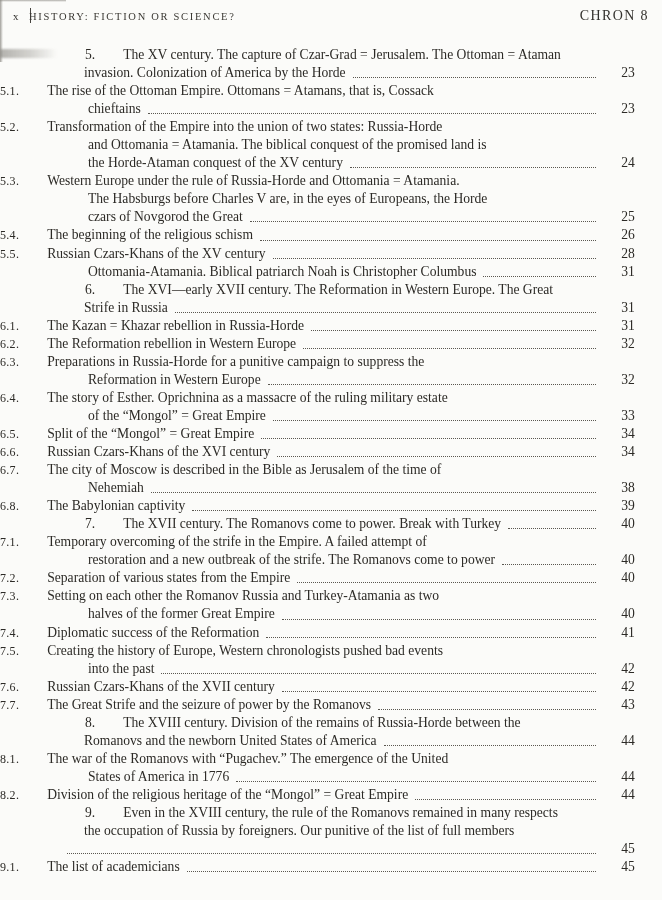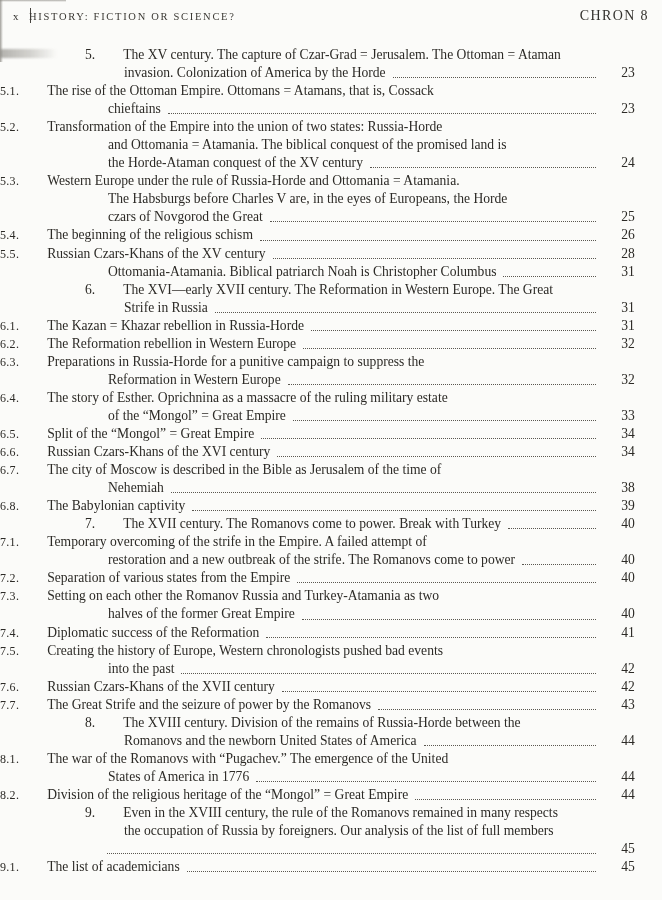--- a/index.html
+++ b/index.html
@@ -90,23 +90,23 @@
   }
   .tline {
     display: flex;
     align-items: flex-end;
     height: 18.05px;
     line-height: 18.05px;
     font-size: 13.6px;
     white-space: pre;
   }
   .tline.l1  { padding-left: 85px; }
-  .tline.l1c { padding-left: 100px; }
+  .tline.l1c { padding-left: 60px; }
   .tline.l2  { }
-  .tline.l2c { padding-left: 84px; }
+  .tline.l2c { padding-left: 64px; }
 
   .toc-num  { flex: 0 0 auto; margin-right: 4px; }
   .tline.l2 .toc-num { font-size: 12px; letter-spacing: 0.3px; }
   .toc-text { flex: 0 0 auto; margin-left: 24px; }
 
   .leader {
     flex: 1 1 auto;
     min-width: 18px;
     border-bottom: 1px dotted #5a5750;
     margin: 0 15px 4px 7px;
@@ -172,18 +172,18 @@
       <div class="tline l2"><span class="toc-num">7.5.</span><span class="toc-text">Creating the history of Europe, Western chronologists pushed bad events</span></div>
       <div class="tline l2c"><span class="toc-text">into the past</span><span class="leader"></span><span class="pageno">42</span></div>
       <div class="tline l2"><span class="toc-num">7.6.</span><span class="toc-text">Russian Czars-Khans of the XVII century</span><span class="leader"></span><span class="pageno">42</span></div>
       <div class="tline l2"><span class="toc-num">7.7.</span><span class="toc-text">The Great Strife and the seizure of power by the Romanovs</span><span class="leader"></span><span class="pageno">43</span></div>
       <div class="tline l1"><span class="toc-num">8.</span><span class="toc-text">The XVIII century. Division of the remains of Russia-Horde between the</span></div>
       <div class="tline l1c"><span class="toc-text">Romanovs and the newborn United States of America</span><span class="leader"></span><span class="pageno">44</span></div>
       <div class="tline l2"><span class="toc-num">8.1.</span><span class="toc-text">The war of the Romanovs with “Pugachev.” The emergence of the United</span></div>
       <div class="tline l2c"><span class="toc-text">States of America in 1776</span><span class="leader"></span><span class="pageno">44</span></div>
       <div class="tline l2"><span class="toc-num">8.2.</span><span class="toc-text">Division of the religious heritage of the “Mongol” = Great Empire</span><span class="leader"></span><span class="pageno">44</span></div>
       <div class="tline l1"><span class="toc-num">9.</span><span class="toc-text">Even in the XVIII century, the rule of the Romanovs remained in many respects</span></div>
-      <div class="tline l1c"><span class="toc-text">the occupation of Russia by foreigners. Our analysis of the list of full members</span></div>
+      <div class="tline l1c"><span class="toc-text">the occupation of Russia by foreigners. Our punitive of the list of full members</span></div>
       <div class="tline l1c"><span class="leader"></span><span class="pageno">45</span></div>
       <div class="tline l2"><span class="toc-num">9.1.</span><span class="toc-text">The list of academicians</span><span class="leader"></span><span class="pageno">45</span></div>
     </div>
 
 </div>
 
 </body></html>

